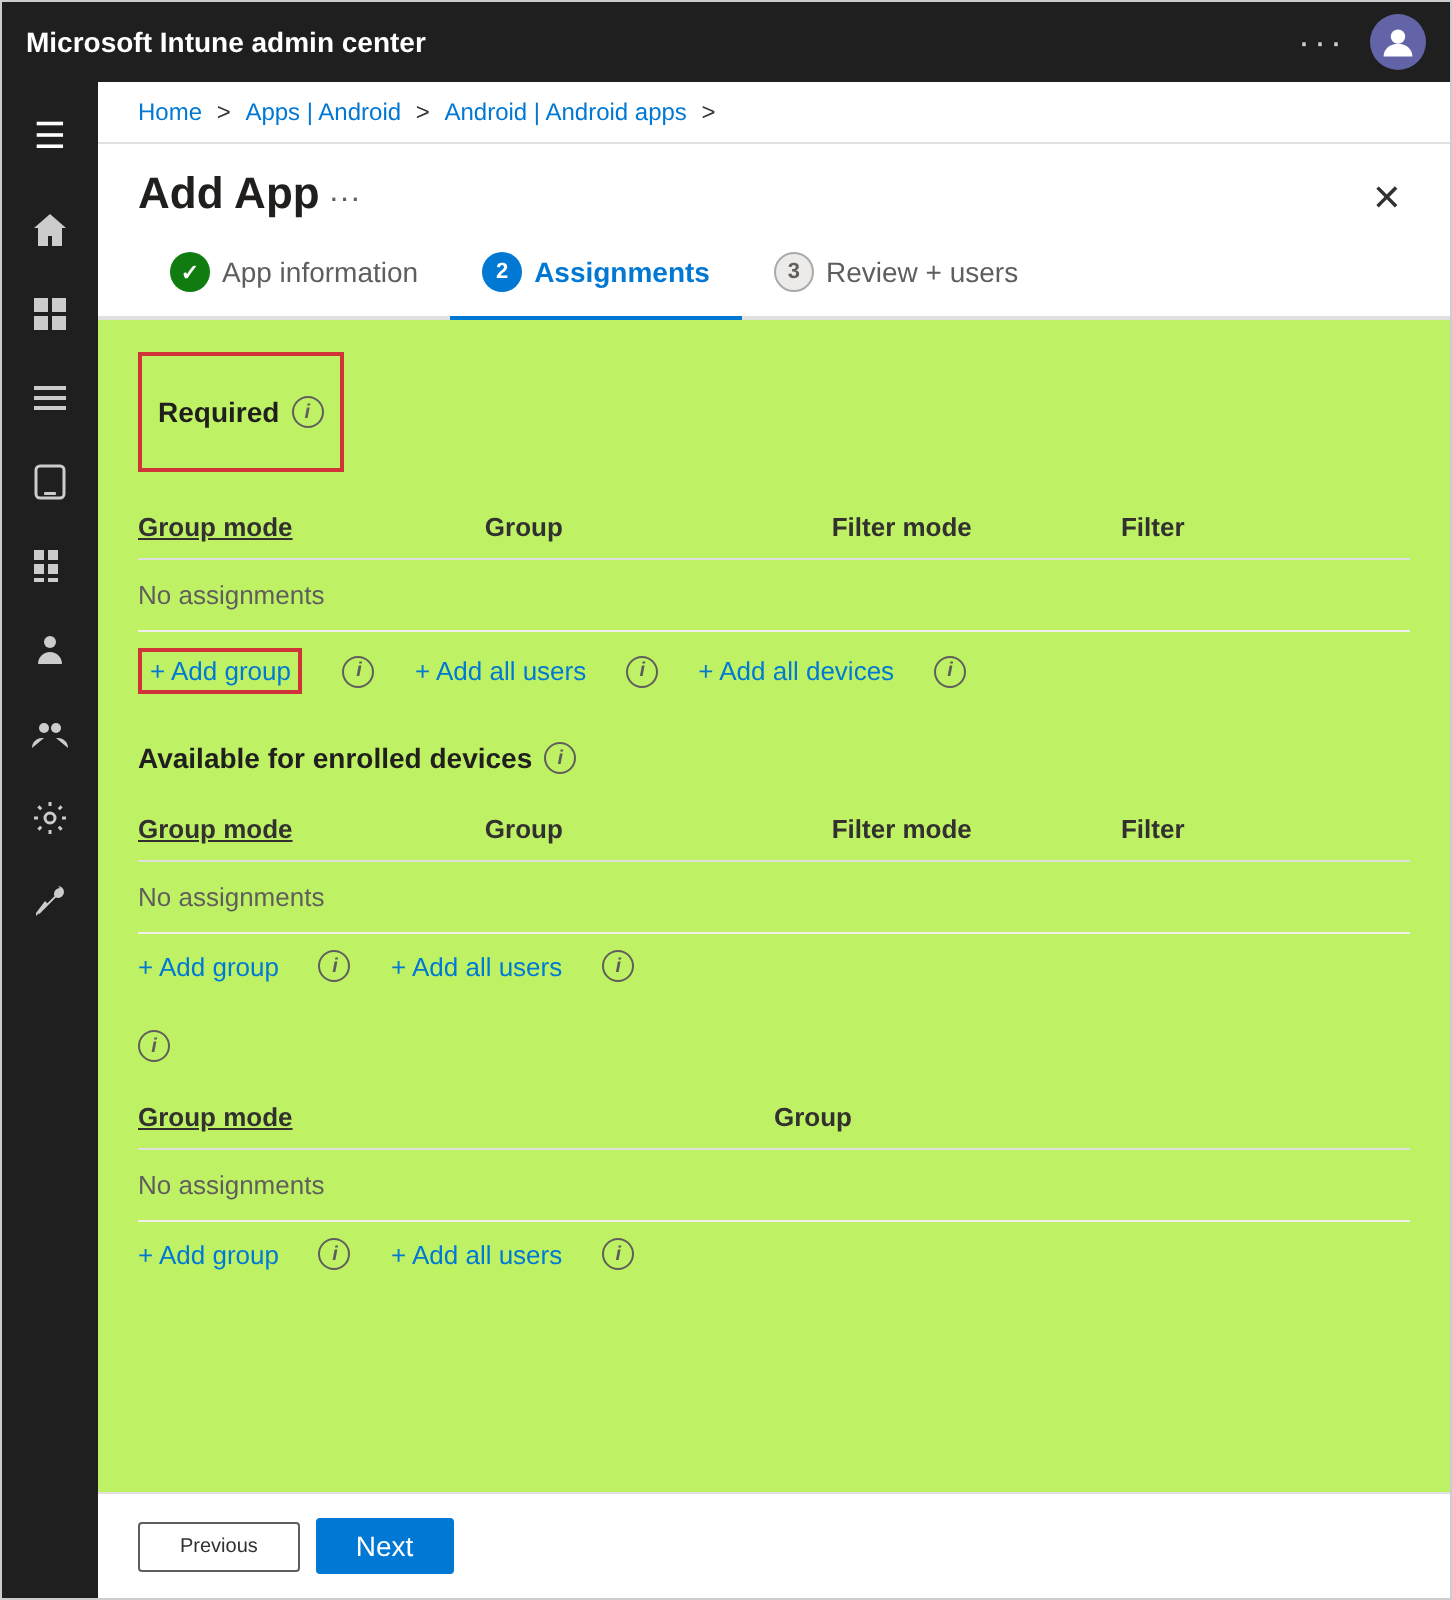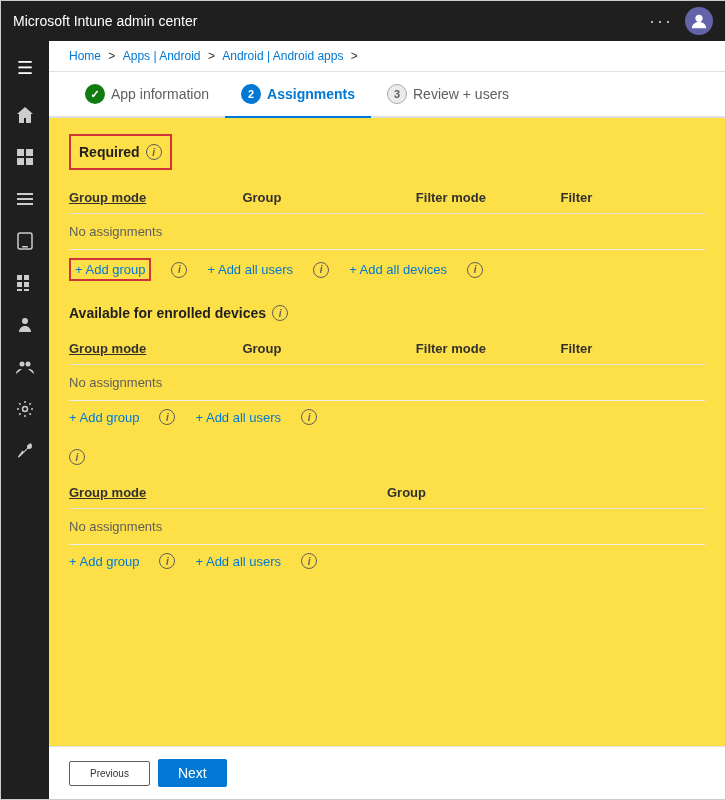--- a/index.html
+++ b/index.html
@@ -2,33 +2,33 @@
 <html><head>
   <meta charset="utf-8">
   <style>
     * { box-sizing: border-box; margin: 0; padding: 0; }
     body { font-family: 'Segoe UI', Arial, sans-serif; background: #f0f0f0; display: flex; justify-content: center; align-items: center; min-height: 100vh; }
 
     .window { width: 726px; height: 800px; background: #fff; border: 1px solid #ccc; display: flex; flex-direction: column; overflow: hidden; position: relative; }
 
     
     .titlebar { background: #1f1f1f; color: #fff; display: flex; align-items: center; padding: 0 12px; height: 40px; flex-shrink: 0; }
-    .titlebar-title { font-size: 14px; font-weight: 400; flex: 1; }
+    .titlebar-title { font-size: 14px; font-weight: 700; flex: 1; }
     .titlebar-dots { color: #ccc; font-size: 18px; margin-right: 12px; letter-spacing: 2px; cursor: pointer; }
     .titlebar-avatar { width: 28px; height: 28px; border-radius: 50%; background: #6264a7; display: flex; align-items: center; justify-content: center; color: #fff; font-size: 13px; cursor: pointer; }
 
     
     .main-layout { display: flex; flex: 1; overflow: hidden; }
     .sidebar { width: 48px; background: #1f1f1f; display: flex; flex-direction: column; align-items: center; padding-top: 8px; flex-shrink: 0; }
     .sidebar-toggle { color: #fff; font-size: 18px; padding: 8px; cursor: pointer; margin-bottom: 8px; }
     .sidebar-item { width: 40px; height: 40px; display: flex; align-items: center; justify-content: center; color: #ccc; cursor: pointer; border-radius: 4px; margin-bottom: 2px; }
     .sidebar-item svg { width: 20px; height: 20px; fill: #ccc; }
 
     
-    .content { flex: 1; display: flex; flex-direction: column; overflow: hidden; background: #fde047; justify-content: space-between; }
+    .content { flex: 1; display: flex; flex-direction: column; overflow: hidden; background: #bef264; justify-content: space-between; }
 
     
     .breadcrumb { padding: 8px 20px; font-size: 12px; color: #005a9e; background: #fff; border-bottom: 1px solid #e0e0e0; }
     .breadcrumb span { color: #323130; margin: 0 4px; }
 
     
     .page-header { padding: 12px 20px 0 20px; background: #fff; display: flex; align-items: flex-start; justify-content: space-between; }
     .page-title { font-size: 22px; font-weight: 600; color: #201f1e; }
     .page-dots { color: #605e5c; font-size: 16px; cursor: pointer; }
     .page-subtitle { font-size: 12px; color: #605e5c; padding: 2px 20px 10px 20px; background: #fff; }
@@ -44,21 +44,21 @@
     .tab-number.active { background: #0078d4; color: #fff; }
     .tab-number.inactive { background: #edebe9; color: #605e5c; border: 1px solid #aaa; }
 
     
     .scroll-area { flex: 1; overflow-y: auto; padding: 16px 20px; }
 
     
     .section { margin-bottom: 24px; }
     .section-header { display: flex; align-items: center; gap: 6px; margin-bottom: 12px; }
     .section-title { font-size: 14px; font-weight: 700; color: #201f1e; }
-    .section-title-box { border: 2px solid #d13438; padding: 8px 8px; display: inline-flex; align-items: center; gap: 6px; }
+    .section-title-box { border: 2px solid #d13438; padding: 20px 8px; display: inline-flex; align-items: center; gap: 6px; }
     .info-icon { display: inline-flex; align-items: center; justify-content: center; width: 16px; height: 16px; border-radius: 50%; border: 1px solid #605e5c; color: #605e5c; font-size: 10px; font-style: italic; font-weight: 700; cursor: pointer; }
 
     
     .table { width: 100%; border-collapse: collapse; margin-bottom: 8px; }
     .table th { text-align: left; font-size: 13px; font-weight: 600; color: #323130; padding: 8px 0; border-bottom: 1px solid #e0e0e0; }
     .table td { font-size: 13px; color: #605e5c; padding: 10px 0; border-bottom: 1px solid #f0efee; }
     .col-group-mode { width: 180px; text-decoration: underline; }
     .col-group { width: 180px; }
     .col-filter-mode { width: 150px; }
     .col-filter { width: 150px; }
@@ -171,20 +171,27 @@
 
       <div class="breadcrumb">
         <a>Home</a>
         <span> &gt; </span>
         <a>Apps | Android</a>
         <span> &gt; </span>
         <a>Android | Android apps</a>
         <span> &gt;</span>
       </div>
 
+      <div class="page-header">
+        <div>
+          <span class="page-title">Add App</span>
+          <span class="page-dots">···</span>
+        </div>
+        <span class="close-btn">✕</span>
+      </div>
 
       <div class="tabs">
         <div class="tab done">
           <div class="tab-number check">✓</div>
           <span>App information</span>
         </div>
         <div class="tab active">
           <div class="tab-number active">2</div>
           <span>Assignments</span>
         </div>

